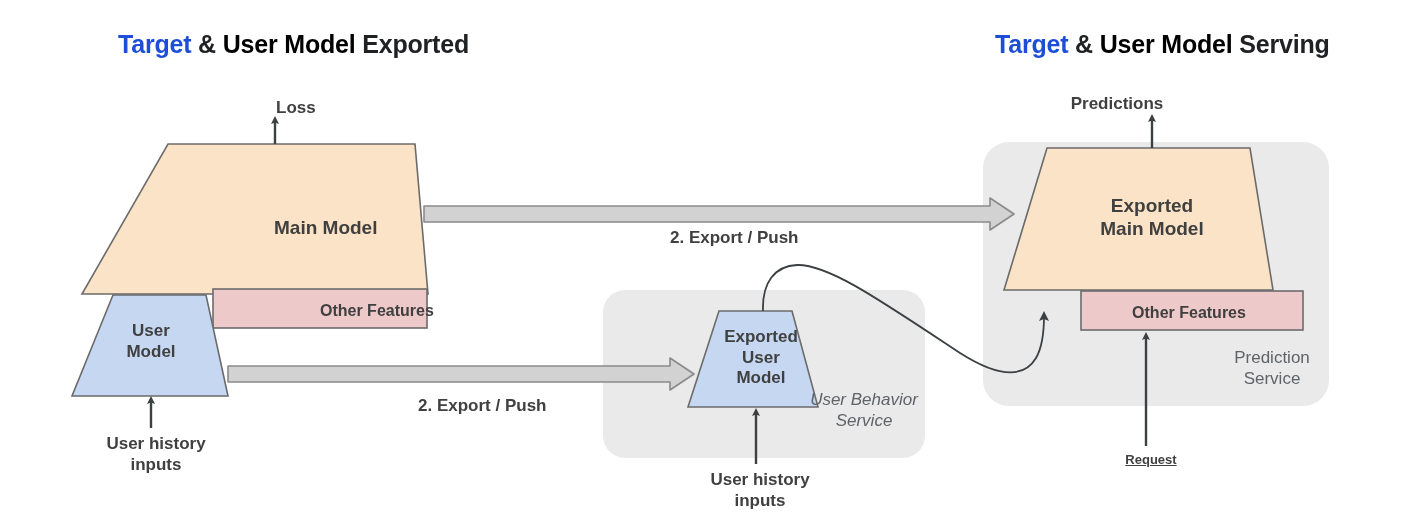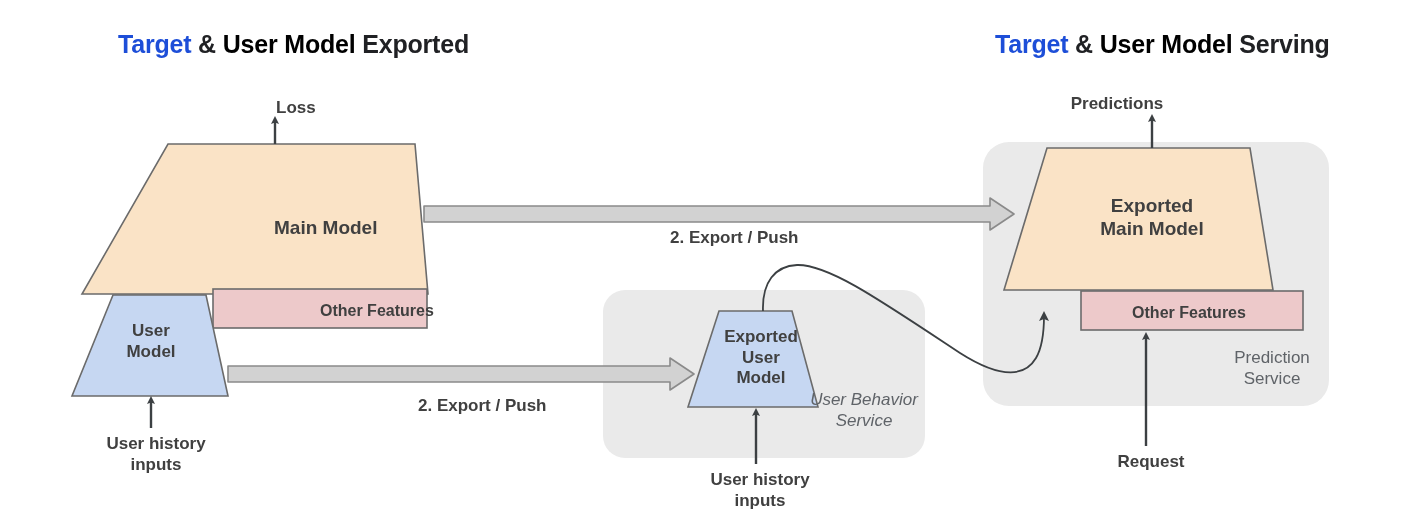--- a/index.html
+++ b/index.html
@@ -53,21 +53,21 @@
   #lbl-export2{left:418px;top:396px;font-size:17px;}
 
   #lbl-exported-user{left:761px;top:327px;font-size:17px;text-align:center;}
   #lbl-user-behavior{left:864px;top:389px;font-style:italic;}
   #lbl-user-hist-m{left:760px;top:470px;font-size:17px;text-align:center;}
 
   #lbl-predictions{left:1117px;top:94px;font-size:17px;}
   #lbl-exported-main{left:1152px;top:194px;font-size:19px;text-align:center;}
   #lbl-other-features-r{left:1189px;top:303px;font-size:16px;}
   #lbl-prediction-svc{left:1272px;top:347px;}
-  #lbl-request{left:1151px;top:452px;font-size:17px;}
+  #lbl-request{left:1151px;top:452px;font-size:13px;text-decoration:underline;}
 </style>
 </head>
 <body>
 
 <div id="stage">
 
   <svg width="1410" height="530" viewBox="0 0 1410 530">
     <defs>
       <marker id="thinhead" markerWidth="10" markerHeight="10" refX="5" refY="5" orient="auto" markerUnits="userSpaceOnUse">
         <path d="M1,1 L9,5 L1,9 L2.6,5 Z" fill="#3c4043"></path>

